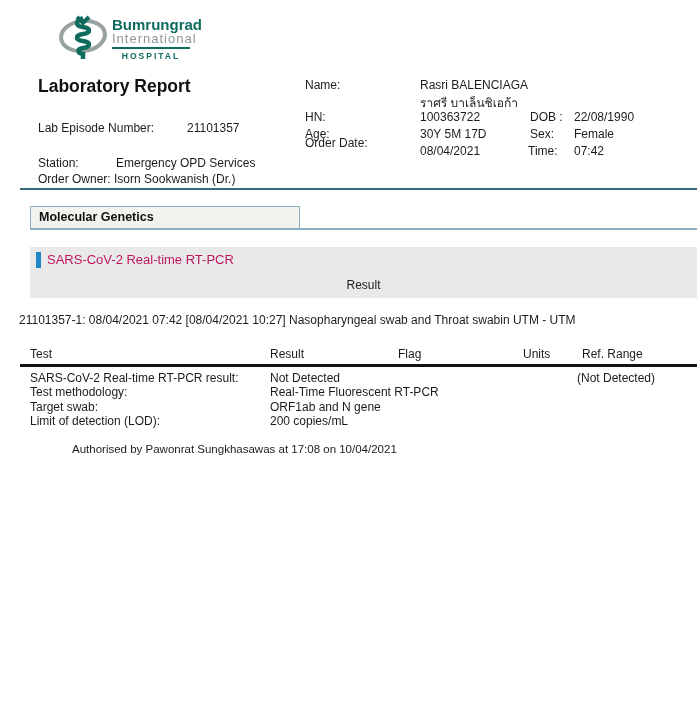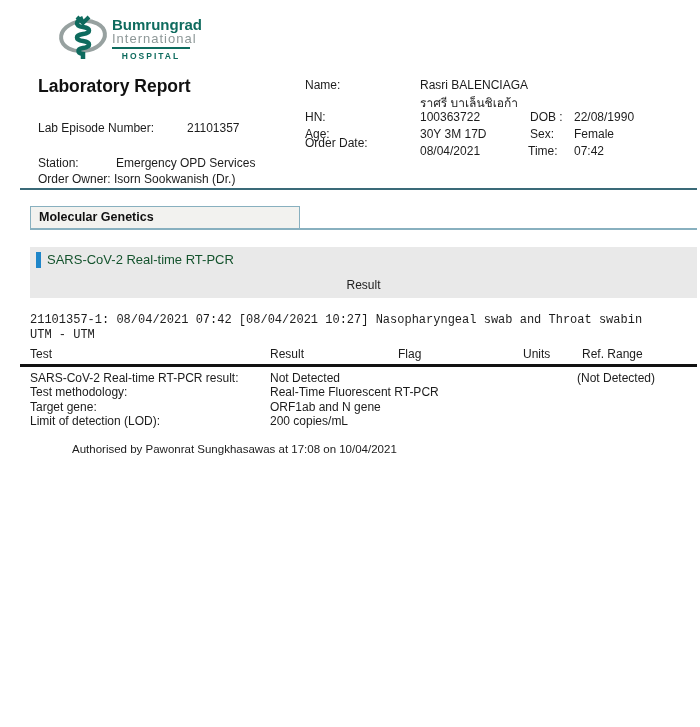--- a/index.html
+++ b/index.html
@@ -51,24 +51,24 @@
   .divider-top{left:20px;top:188px;width:677px;height:2px;background:#3a6a78;}
   .mg-underline{left:30px;top:228px;width:667px;height:2px;background:#88b0bf;}
   .mg-box{
     left:30px;top:206px;width:270px;height:23px;
     background:#f2f2ef;border:1px solid #88b0bf;box-sizing:border-box;
   }
   .mg-label{margin:3px 0 0 8px;font-size:12.5px;font-weight:bold;color:#111;}
   
   .band{left:30px;top:247px;width:667px;height:51px;background:#e9e9e9;}
   .band-bar{left:6px;top:5px;width:5px;height:16px;background:#1f86c9;}
-  .band-title{left:17px;top:5px;font-size:13px;color:#14532d;text-align:right;}
+  .band-title{left:17px;top:5px;font-size:13px;color:#be185d;text-align:right;}
   .band-result{left:0;top:31px;width:667px;text-align:center;font-size:12px;color:#222;}
   
-  .specimen{left:30px;top:313px;width:615px;font-size:12px;line-height:15px;font-family:Liberation Mono, monospace;}
+  .specimen{left:19px;top:313px;width:615px;font-size:12px;line-height:15px;}
   .thead{left:30px;top:347px;width:667px;height:14px;position:absolute;font-size:12px;}
   .theadrow span{position:absolute;top:0;}
   .black-rule{left:20px;top:364px;width:677px;height:2.5px;background:#111;}
   .tbody{left:30px;top:371px;width:667px;position:absolute;font-size:12px;text-align:center;}
   .trow{position:relative;height:14.4px;}
   .c-test{position:absolute;left:0;}
   .c-result{position:absolute;left:240;}
   .c-ref{position:absolute;left:547px;}
   .h-test{left:0;}
   .h-result{left:240px;}
@@ -109,21 +109,21 @@
   <span class="abs lbl p-name-label">Name:</span>
   <span class="abs val p-name-value">Rasri BALENCIAGA</span>
   <span class="abs val p-name-thai">ราศรี บาเล็นชิเอก้า</span>
 
   <span class="abs lbl p-hn-label">HN:</span>
   <span class="abs val p-hn-value">100363722</span>
   <span class="abs lbl p-dob-label">DOB :</span>
   <span class="abs val p-dob-value">22/08/1990</span>
 
   <span class="abs lbl p-age-label">Age:</span>
-  <span class="abs val p-age-value">30Y 3M 17D</span>
+  <span class="abs val p-age-value">30Y 5M 17D</span>
   <span class="abs lbl p-sex-label">Sex:</span>
   <span class="abs val p-sex-value">Female</span>
 
   <span class="abs lbl p-od-label">Order Date:</span>
   <span class="abs val p-od-value">08/04/2021</span>
   <span class="abs lbl p-time-label">Time:</span>
   <span class="abs val p-time-value">07:42</span>
 
   <div class="abs divider-top"></div>
 
@@ -153,21 +153,21 @@
     <div class="trow">
       <span class="c-test">SARS-CoV-2 Real-time RT-PCR result:</span>
       <span class="c-result">Not Detected</span>
       <span class="c-ref">(Not Detected)</span>
     </div>
     <div class="trow">
       <span class="c-test">Test methodology:</span>
       <span class="c-result">Real-Time Fluorescent RT-PCR</span>
     </div>
     <div class="trow">
-      <span class="c-test">Target gene:</span>
+      <span class="c-test">Target swab:</span>
       <span class="c-result">ORF1ab and N gene</span>
     </div>
     <div class="trow">
       <span class="c-test">Limit of detection (LOD):</span>
       <span class="c-result">200 copies/mL</span>
     </div>
   </div>
 
   <div class="abs authorised">Authorised by Pawonrat Sungkhasawas at 17:08 on 10/04/2021</div>
 

